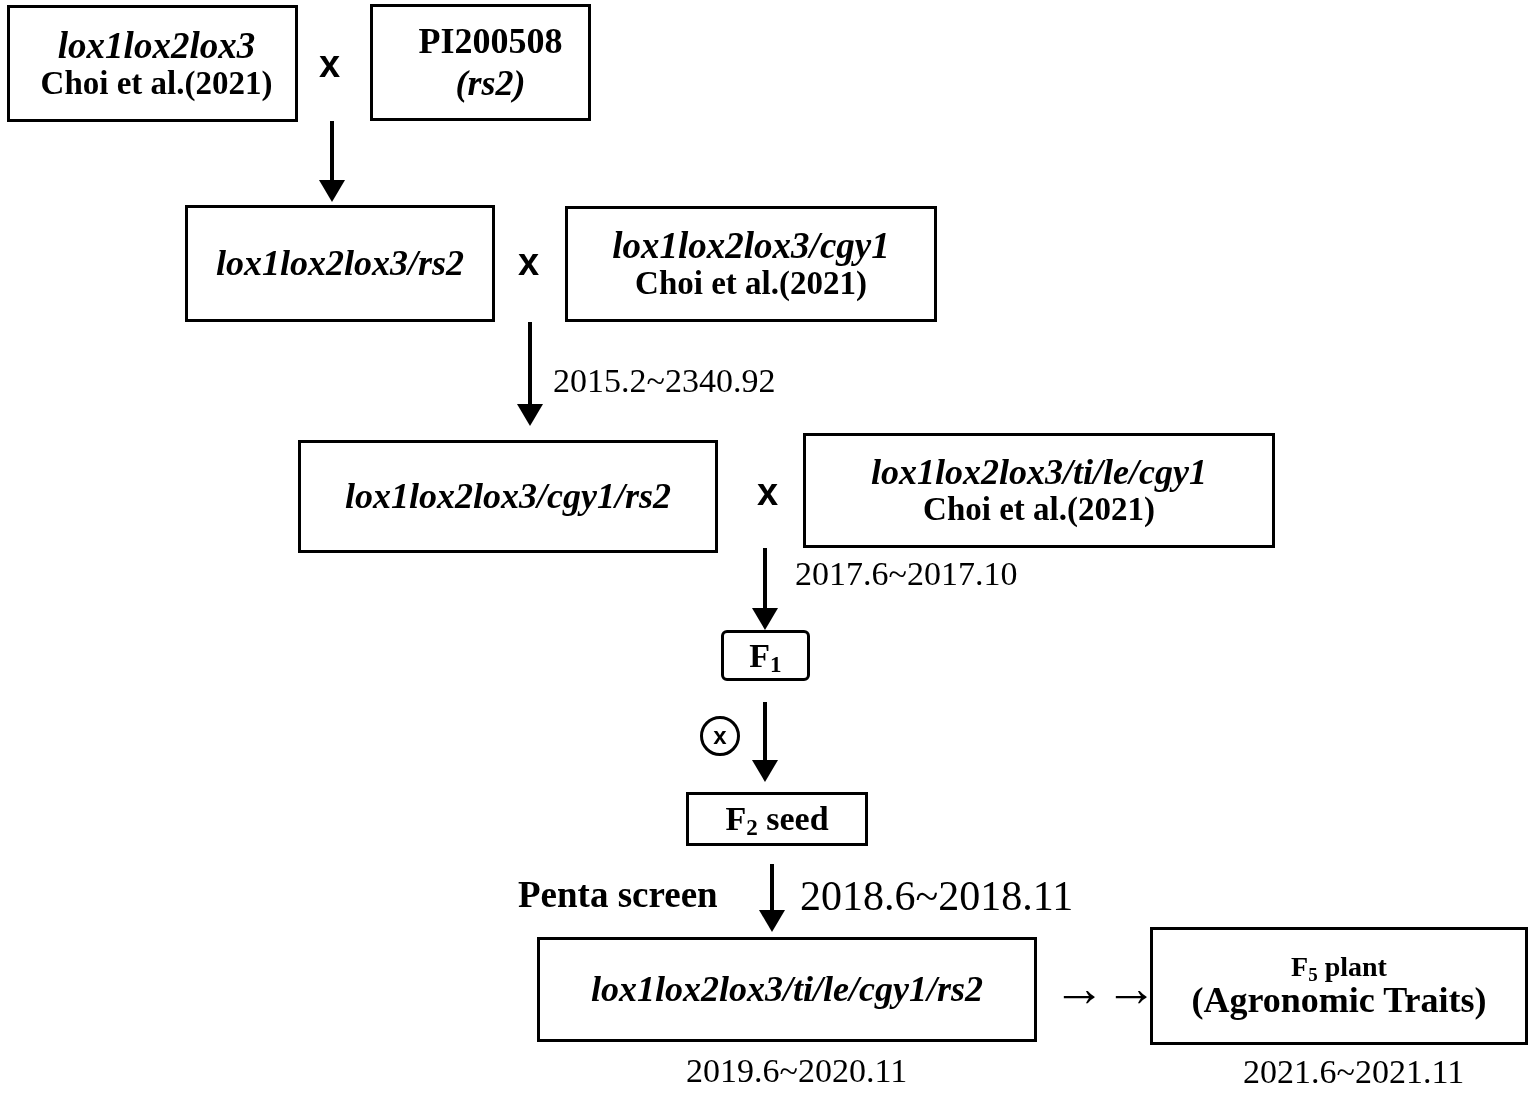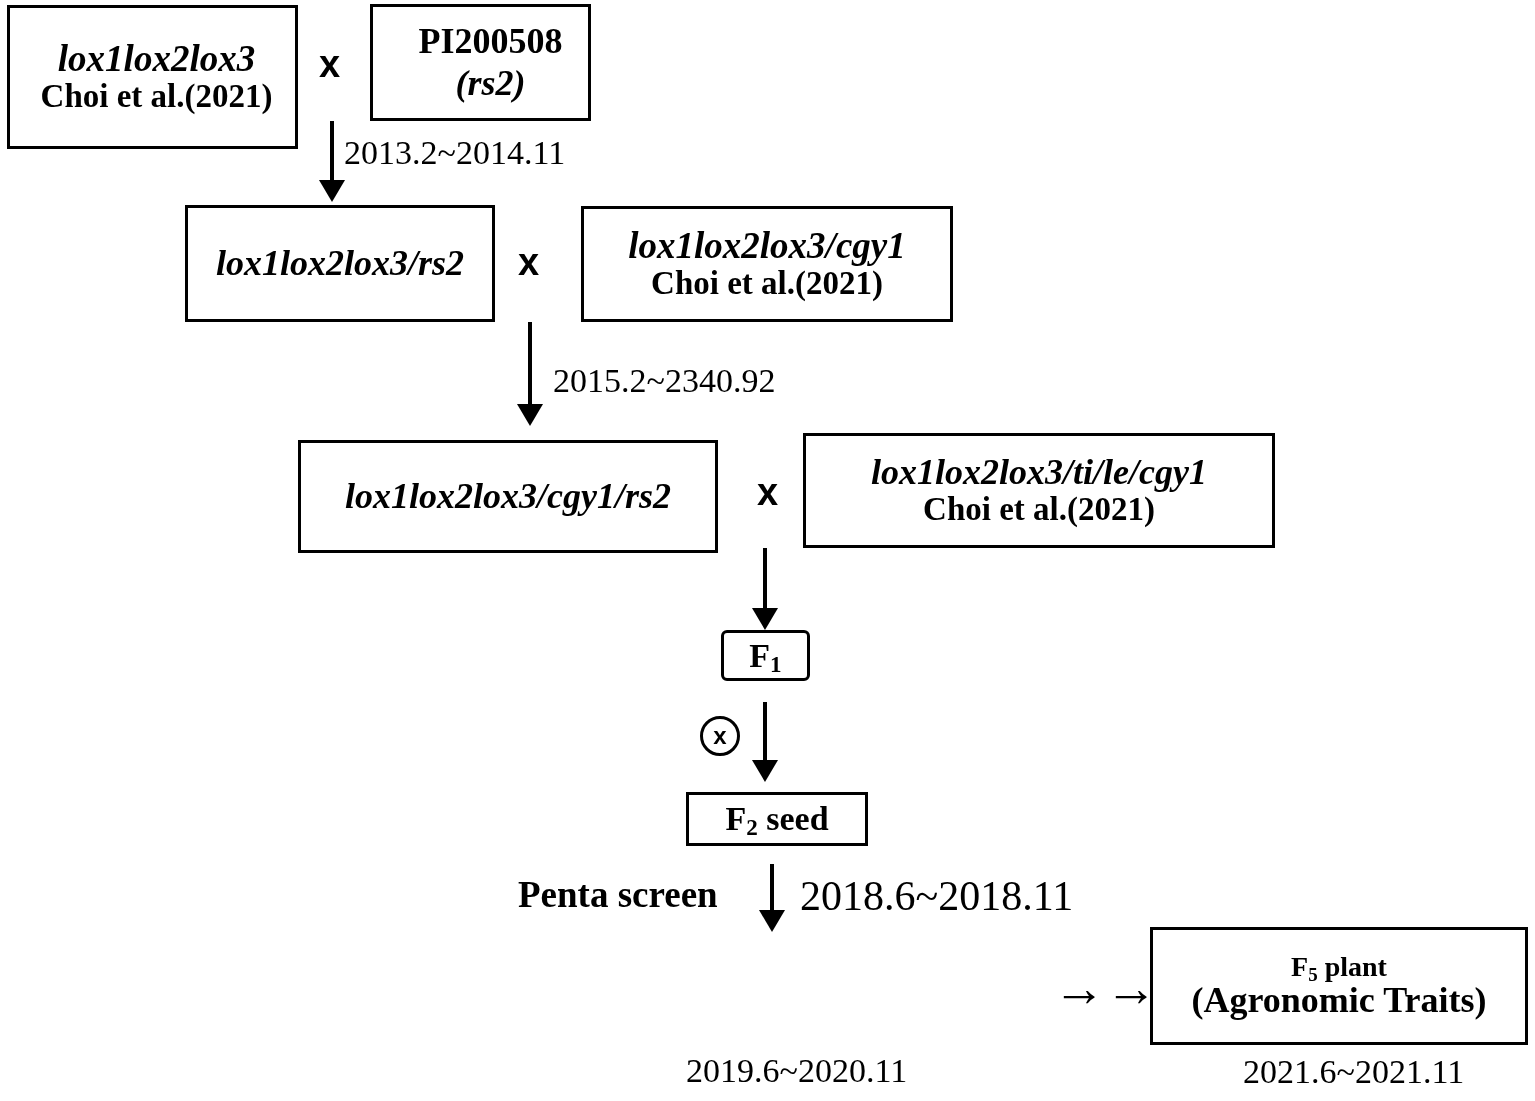--- a/index.html
+++ b/index.html
@@ -92,43 +92,42 @@
     vertical-align: baseline;
     position: relative;
     bottom: -0.22em;
   }
 </style>
 </head>
 <body>
 
 <div id="canvas">
 
-  <div class="box" style="left:7px; top:5px; width:291px; height:144px;padding-left:8px;">
+  <div class="box" style="left:7px; top:5px; width:291px; height:117px;padding-left:8px;">
     <div class="gen" style="font-size:37px;">lox1lox2lox3</div>
     <div class="cite" style="font-size:33px;">Choi et al.(2021)</div>
   </div>
 
   <div class="xsym" style="left:319px; top:45px; font-size:38px;">x</div>
 
   <div class="box" style="left:370px; top:4px; width:221px; height:117px;padding-left:20px;">
     <div class="plain-bold" style="font-size:36px;">PI200508</div>
     <div class="gen" style="font-size:36px; margin-top:4px;">(rs2)</div>
   </div>
 
   <div class="vline" style="left:330px; top:121px; height:63px;"></div>
   <div class="arrowhead" style="left:319px; top:180px;"></div>
-  <div class="lbl date" style="left:344px; top:134px; font-size:34px;">2013.2~2014.11</div>
 
   <div class="box" style="left:185px; top:205px; width:310px; height:117px;">
     <div class="gen" style="font-size:36px;">lox1lox2lox3/rs2</div>
   </div>
 
   <div class="xsym" style="left:518px; top:243px; font-size:38px;">x</div>
 
-  <div class="box" style="left:565px; top:206px; width:372px; height:116px;margin-left:16px;">
+  <div class="box" style="left:565px; top:206px; width:372px; height:116px;">
     <div class="gen" style="font-size:37px;">lox1lox2lox3/cgy1</div>
     <div class="cite" style="font-size:33px;">Choi et al.(2021)</div>
   </div>
 
   <div class="vline" style="left:528px; top:322px; height:86px;"></div>
   <div class="arrowhead" style="left:517px; top:404px;"></div>
   <div class="lbl date" style="left:553px; top:362px; font-size:34px;">2015.2~2340.92</div>
 
   <div class="box" style="left:298px; top:440px; width:420px; height:113px;">
     <div class="gen" style="font-size:36px;">lox1lox2lox3/cgy1/rs2</div>
@@ -136,40 +135,44 @@
 
   <div class="xsym" style="left:757px; top:473px; font-size:38px;">x</div>
 
   <div class="box" style="left:803px; top:433px; width:472px; height:115px;text-align:center;">
     <div class="gen" style="font-size:36px;">lox1lox2lox3/ti/le/cgy1</div>
     <div class="cite" style="font-size:33px;">Choi et al.(2021)</div>
   </div>
 
   <div class="vline" style="left:763px; top:548px; height:66px;"></div>
   <div class="arrowhead" style="left:752px; top:608px;"></div>
+  <div class="lbl date" style="left:795px; top:555px; font-size:34px;">2017.6~2017.10</div>
 
   <div class="box" style="left:721px; top:630px; width:89px; height:51px;border-radius:6px;">
     <div class="plain-bold" style="font-size:34px;"><span>F</span><sub>1</sub></div>
   </div>
 
   <div class="selfing" style="left:700px; top:716px;">
     <span>x</span>
   </div>
   <div class="vline" style="left:763px; top:702px; height:64px;"></div>
   <div class="arrowhead" style="left:752px; top:760px;"></div>
 
   <div class="box" style="left:686px; top:792px; width:182px; height:54px;">
     <div class="plain-bold" style="font-size:34px;"><span>F</span><sub>2</sub><span> seed</span></div>
   </div>
 
   <div class="lbl plain-bold" style="left:518px; top:873px; font-size:37px;">Penta screen</div>
   <div class="vline" style="left:770px; top:864px; height:52px;"></div>
   <div class="arrowhead" style="left:759px; top:910px;"></div>
   <div class="lbl date" style="left:800px; top:872px; font-size:42px;">2018.6~2018.11</div>
 
+  <div class="box" style="left:537px; top:937px; width:500px; height:105px;">
+    <div class="gen" style="font-size:36px;">lox1lox2lox3/ti/le/cgy1/rs2</div>
+  </div>
   <div class="lbl date" style="left:686px; top:1052px; font-size:34px;">2019.6~2020.11</div>
 
   <div class="harrow" style="left:1053px; top:963px;">→</div>
   <div class="harrow" style="left:1105px; top:963px;">→</div>
 
   <div class="box" style="left:1150px; top:927px; width:378px; height:118px;">
     <div class="plain-bold" style="font-size:28px;"><span>F</span><sub>5</sub><span> plant</span></div>
     <div class="plain-bold" style="font-size:36px;">(Agronomic Traits)</div>
   </div>
   <div class="lbl date" style="left:1243px; top:1053px; font-size:34px;">2021.6~2021.11</div>

